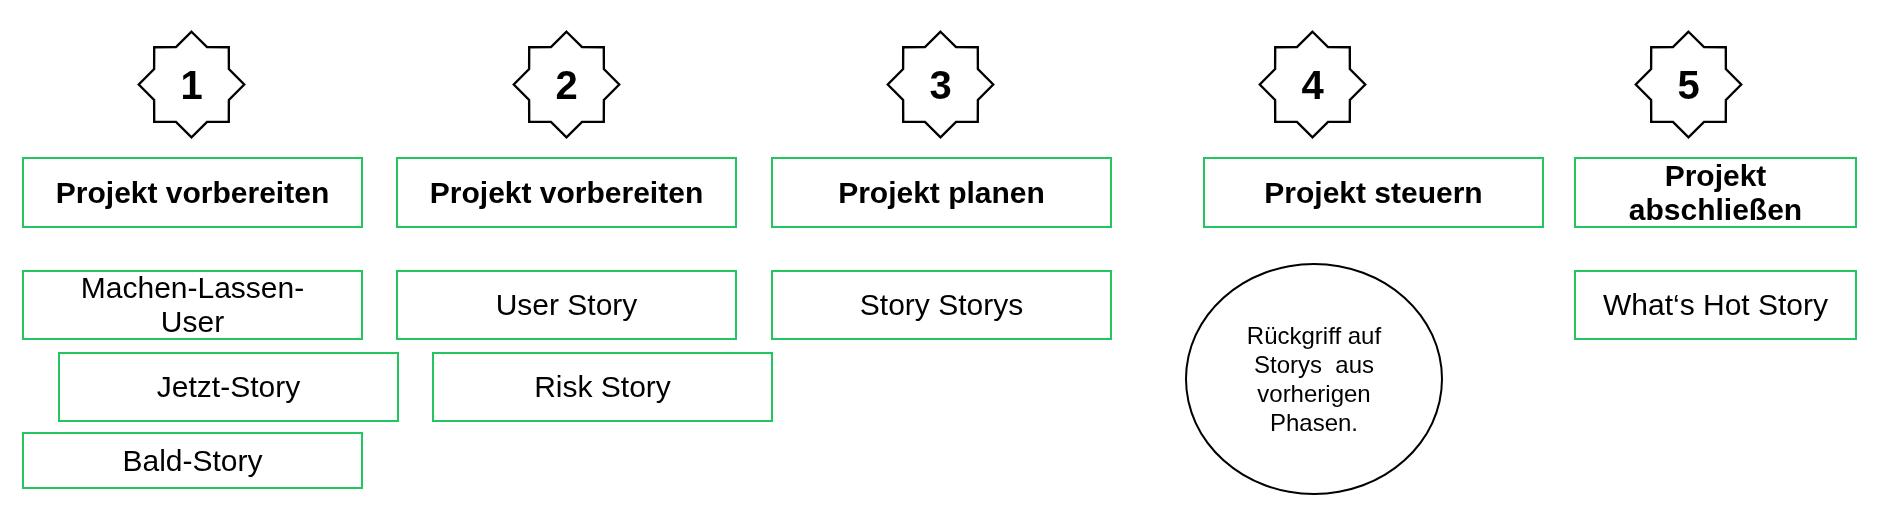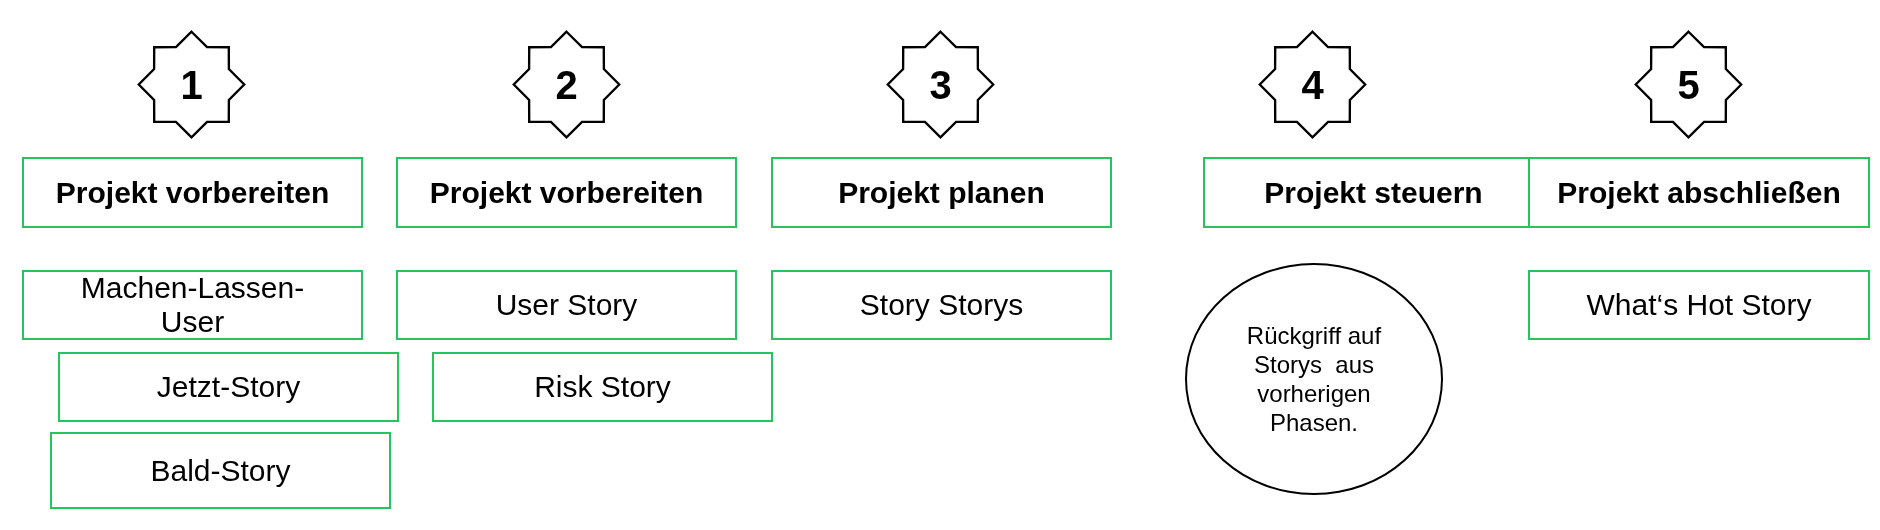--- a/index.html
+++ b/index.html
@@ -48,28 +48,28 @@
     background: #ffffff;
     display: flex;
     align-items: center;
     justify-content: center;
     text-align: center;
     white-space: pre-wrap;
   }
   .hdr  { top: 157px; height: 71px; font-weight: bold; font-size: 30px; }
   .row1 { top: 270px; height: 70px; }
   .row2 { top: 352px; height: 70px; margin-left: 36px; }
-  .row3 { top: 432px; height: 77px; margin-left: 28px; }
+  .row3 { top: 432px; height: 57px; }
   .item { font-size: 30px; line-height: 34px; }
   
   .x1 { left: 22px; }
   .x2 { left: 396px; }
   .x3 { left: 771px; }
   .x4 { left: 1203px; }
-  .x5 { left: 1528px; width: 342px; }
+  .x5 { left: 1574px; width: 283px; }
   
   .sx1 { left: 135px; }
   .sx2 { left: 510px; }
   .sx3 { left: 884px; }
   .sx4 { left: 1256px; }
   .sx5 { left: 1632px; }
   
   .ellipse {
     position: absolute;
     left: 1185px;

